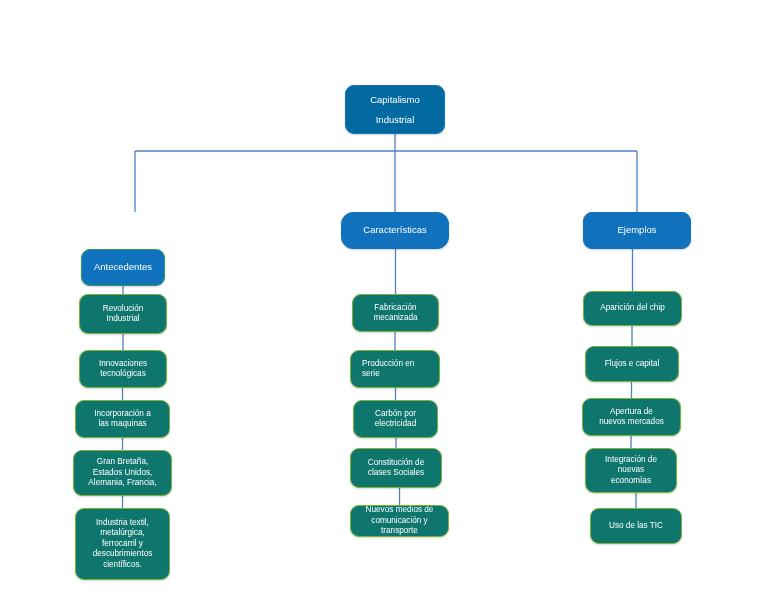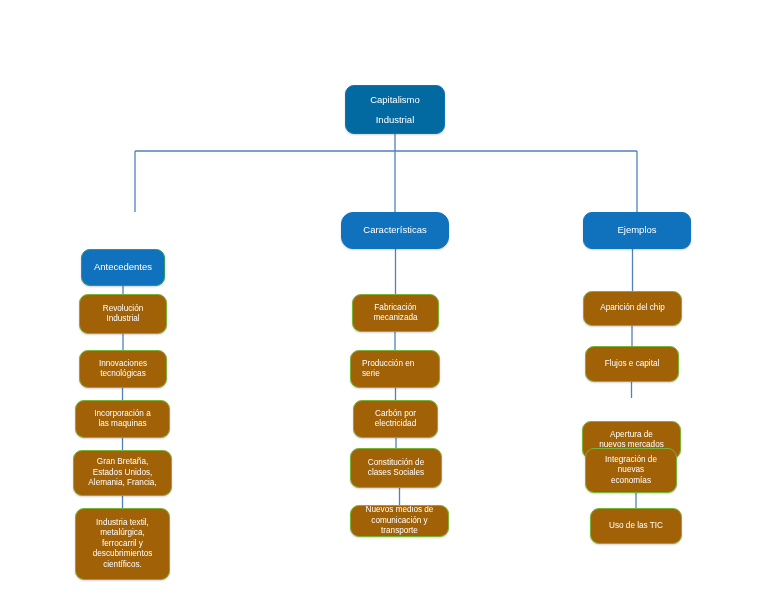--- a/index.html
+++ b/index.html
@@ -54,21 +54,21 @@
   .node.branch {
     background: #1072bd;
     border: 1px solid #1072bd;
     font-size: 9.5px;
     box-shadow: 0 1px 2px rgba(0,0,0,0.18);
   }
   .node.branch.bordered {
     border: 1.6px solid #2e9c5a;
   }
   .node.leaf {
-    background: #a16207;
+    background: #0f766e;
     border: 1px solid #7cb336;
     font-size: 8.2px;
     box-shadow: 0 1px 2px rgba(0,0,0,0.16);
   }
   .node.leaf.align-left {
     justify-content: flex-start;
     text-align: left;
   }
   .node.leaf.align-left .label {
     padding-left: 7px;
@@ -160,21 +160,21 @@
         <span class="label">Nuevos medios de
 comunicación y
 transporte</span>
       </div>
       <div class="node leaf" style="left: 583px; top: 291px; width: 99px; height: 35px;">
         <span class="label">Aparición del chip</span>
       </div>
       <div class="node leaf" style="left: 585px; top: 346px; width: 94px; height: 36px;">
         <span class="label">Flujos e capital</span>
       </div>
-      <div class="node leaf" style="left: 582px; top: 398px; width: 99px; height: 38px; margin-top: 23px;">
+      <div class="node leaf" style="left: 582px; top: 398px; width: 99px; height: 38px;">
         <span class="label">Apertura de
 nuevos mercados</span>
       </div>
       <div class="node leaf" style="left: 585px; top: 448px; width: 92px; height: 45px;">
         <span class="label">Integración de
 nuevas
 economías</span>
       </div>
       <div class="node leaf" style="left: 590px; top: 508px; width: 92px; height: 36px;">
         <span class="label">Uso de las TIC</span>

